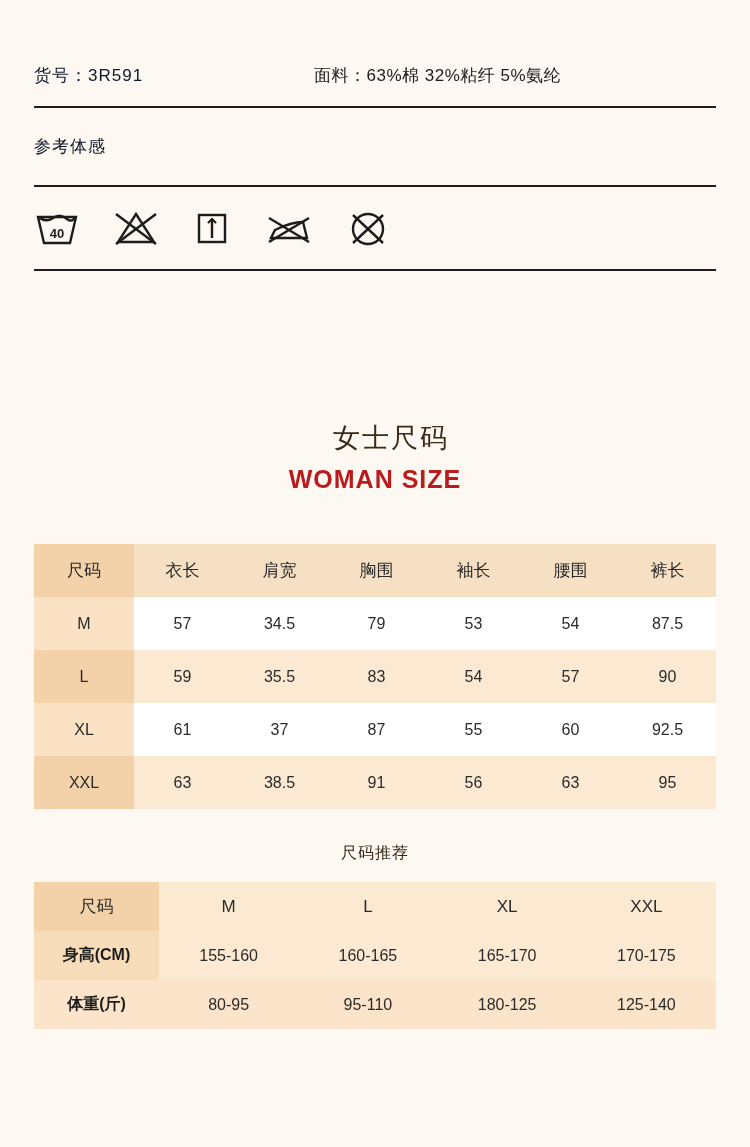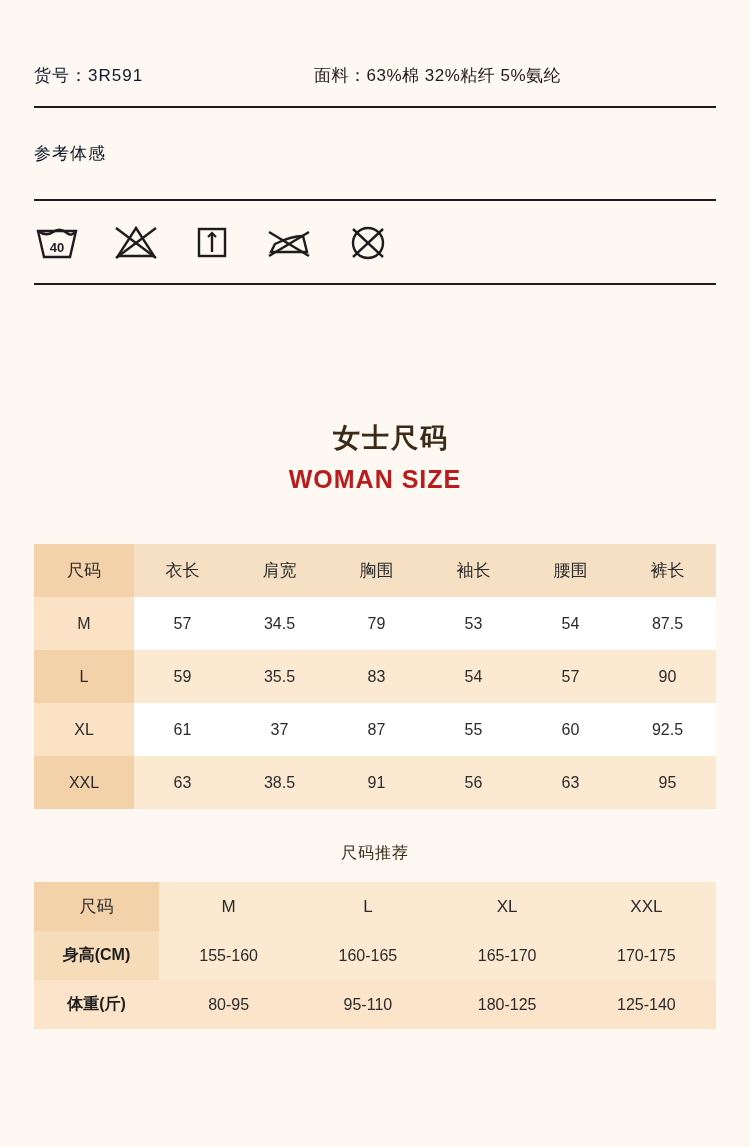--- a/index.html
+++ b/index.html
@@ -22,21 +22,21 @@
     left: 34px;
     top: 42px;
     width: 682px;
   }
   .info-row {
     display: flex;
     align-items: center;
     box-sizing: border-box;
   }
   .info-row.r1 { height: 62px; }
-  .info-row.r2 { height: 91px; }
+  .info-row.r2 { height: 77px; }
   .info-row.r3 { height: 82px; }
 
   .hrule {
     height: 2px;
     background: #1d1d1d;
     width: 100%;
   }
 
   .lbl {
     font-size: 17px;
@@ -78,21 +78,21 @@
   
   .size-title {
     position: absolute;
     top: 420px;
     left: 0;
     width: 750px;
     text-align: center;
   }
   .size-title .cn {
     font-size: 27px;
-    font-weight: bold;
+    font-weight: normal;
     color: #3a2a18;
     letter-spacing: 2px;
     margin-left: 32px;
   }
   .size-title .en {
     margin-top: 9px;
     font-size: 25px;
     font-weight: bold;
     color: #b91c1c;
     letter-spacing: 1px;

